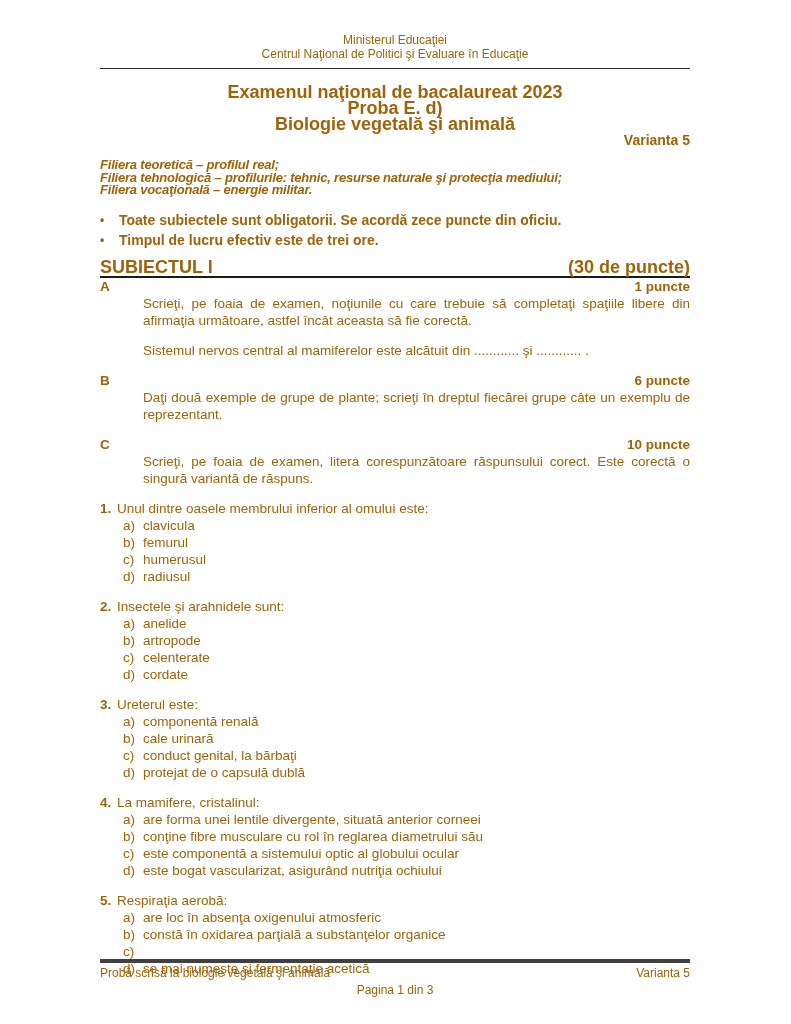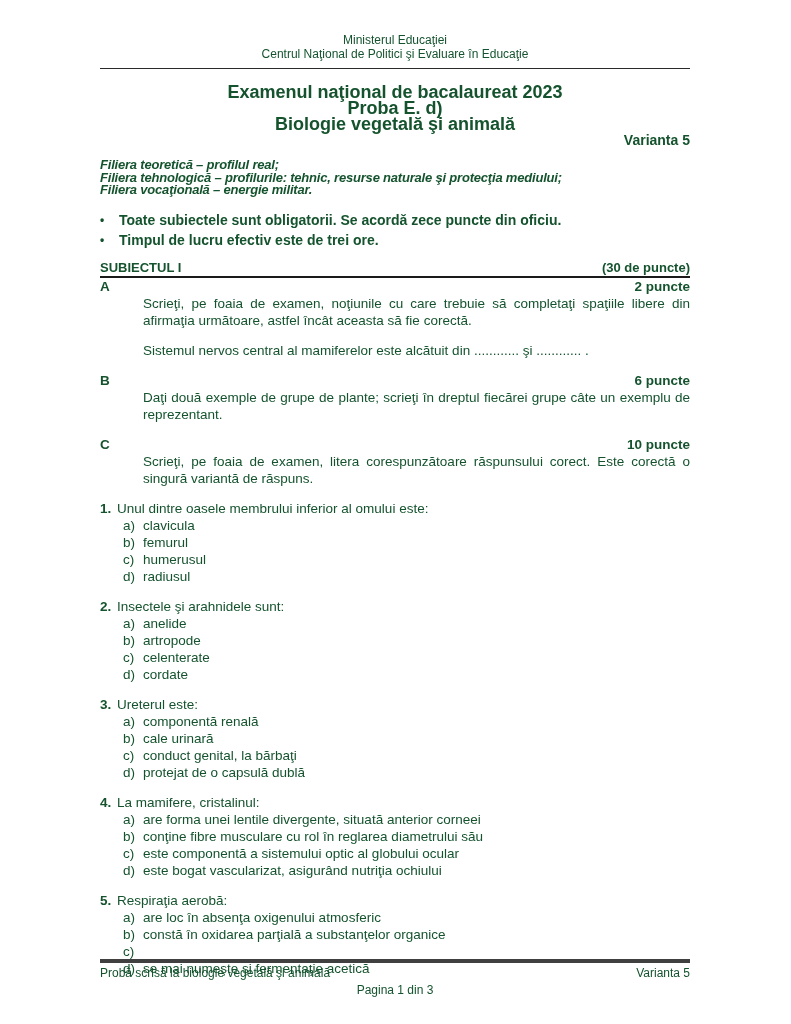--- a/index.html
+++ b/index.html
@@ -3,21 +3,21 @@
 <meta charset="utf-8">
 <style>
   html, body { margin: 0; padding: 0; background: #ffffff; }
   .page {
     position: relative;
     width: 791px;
     height: 1024px;
     background: #ffffff;
     overflow: hidden;
     font-family: "Liberation Sans", sans-serif;
-    color: #14532d;
+    color: #a16207;
   }
   .content { padding: 33px 101px 0 100px; }
 
   .doc-header {
     text-align: center;
     font-size: 12px;
     line-height: 14px;
     border-bottom: 1px solid #2a2a2a;
     padding-bottom: 7px;
   }
@@ -47,21 +47,21 @@
 
   .bullets { margin-top: 13px; font-weight: 700; font-size: 14px; }
   .bullet-row { display: flex; line-height: 20px; }
   .bullet-marker { flex: none; width: 19px; font-size: 12px; }
 
   .subject-row {
     margin-top: 9px;
     display: flex;
     justify-content: space-between;
     font-weight: 700;
-    font-size: 13px;
+    font-size: 18px;
     line-height: 17px;
     border-bottom: 2px solid #1a1a1a;
   }
 
   .section-row {
     display: flex;
     justify-content: space-between;
     font-weight: 700;
     font-size: 13.5px;
     line-height: 17px;
@@ -134,21 +134,21 @@
       </div>
 
     <div class="subject-row">
       <span>SUBIECTUL I</span>
       <span>(30 de puncte)</span>
     </div>
 
     <div class="section">
       <div class="section-row">
         <span>A</span>
-        <span>2 puncte</span>
+        <span>1 puncte</span>
       </div>
       <p class="sec-para">Scrieţi, pe foaia de examen, noţiunile cu care trebuie să completaţi spaţiile libere din afirmaţia următoare, astfel încât aceasta să fie corectă.</p>
       <p class="sec-para">Sistemul nervos central al mamiferelor este alcătuit din ............ şi ............ .</p>
     </div>
 
     <div class="section">
       <div class="section-row">
         <span>B</span>
         <span>6 puncte</span>
       </div>

